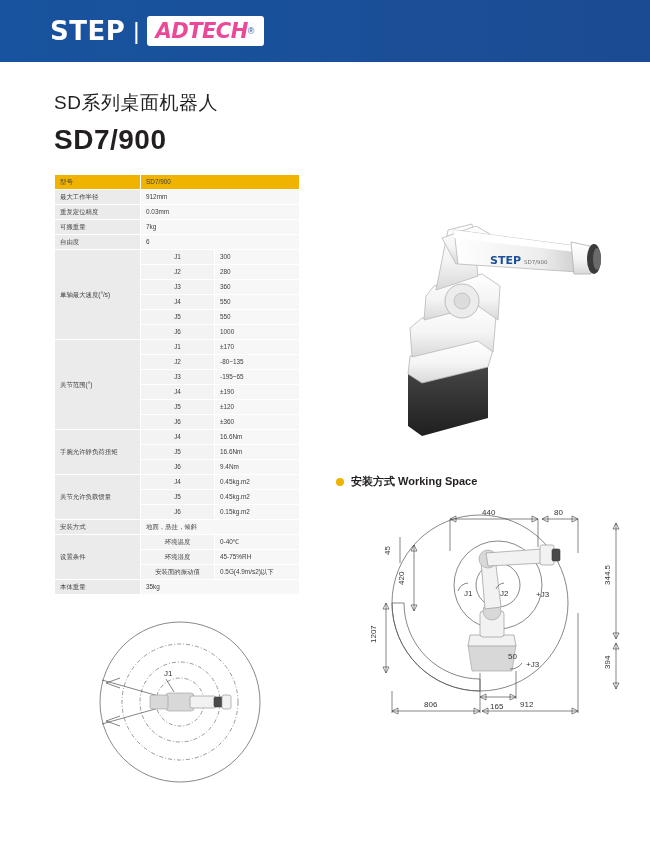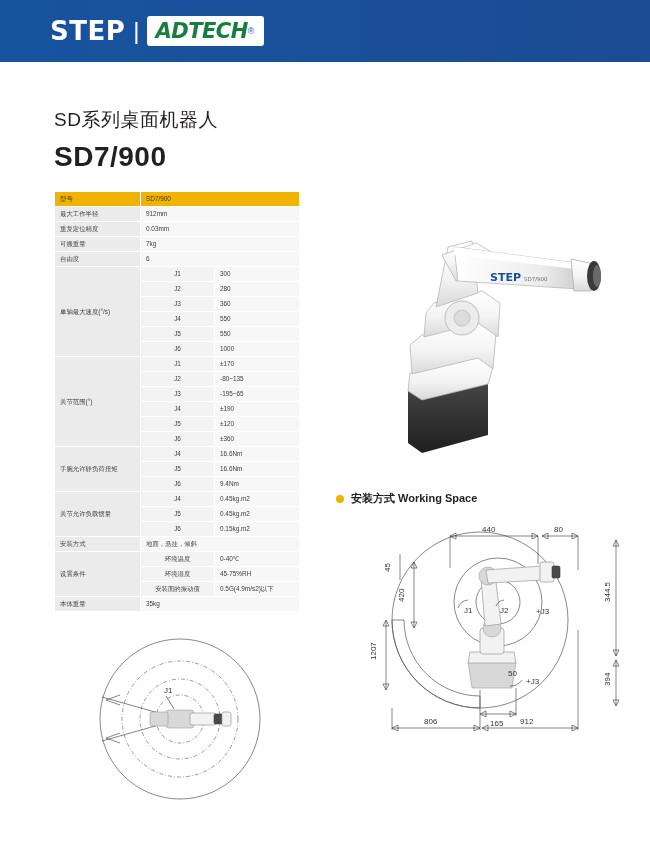--- a/index.html
+++ b/index.html
@@ -38,32 +38,32 @@
     font-weight: 300;
   }
   .logo-adtech-box {
     background: #ffffff;
     border-radius: 3px;
     padding: 3px 9px 3px 9px;
     display: flex;
     align-items: center;
   }
   .logo-adtech {
-    color: #15803d;
+    color: #ec4899;
     font-weight: bold;
     font-style: italic;
     font-size: 21px;
     letter-spacing: -0.5px;
     font-family: "DejaVu Sans", sans-serif;
     text-align: center;
   }
   .logo-reg { font-size: 9px; vertical-align: super; color:#1b4f9c; font-style: normal;}
 
   
-  .title-block { padding: 45px 0 0 54px; }
+  .title-block { padding: 28px 0 0 54px; }
   .series-title {
     font-size: 19px;
     color: #231f20;
     font-weight: normal;
     margin: 0 0 8px 0;
     letter-spacing: 0.5px;
   }
   .model-title {
     font-size: 28px;
     font-weight: bold;

